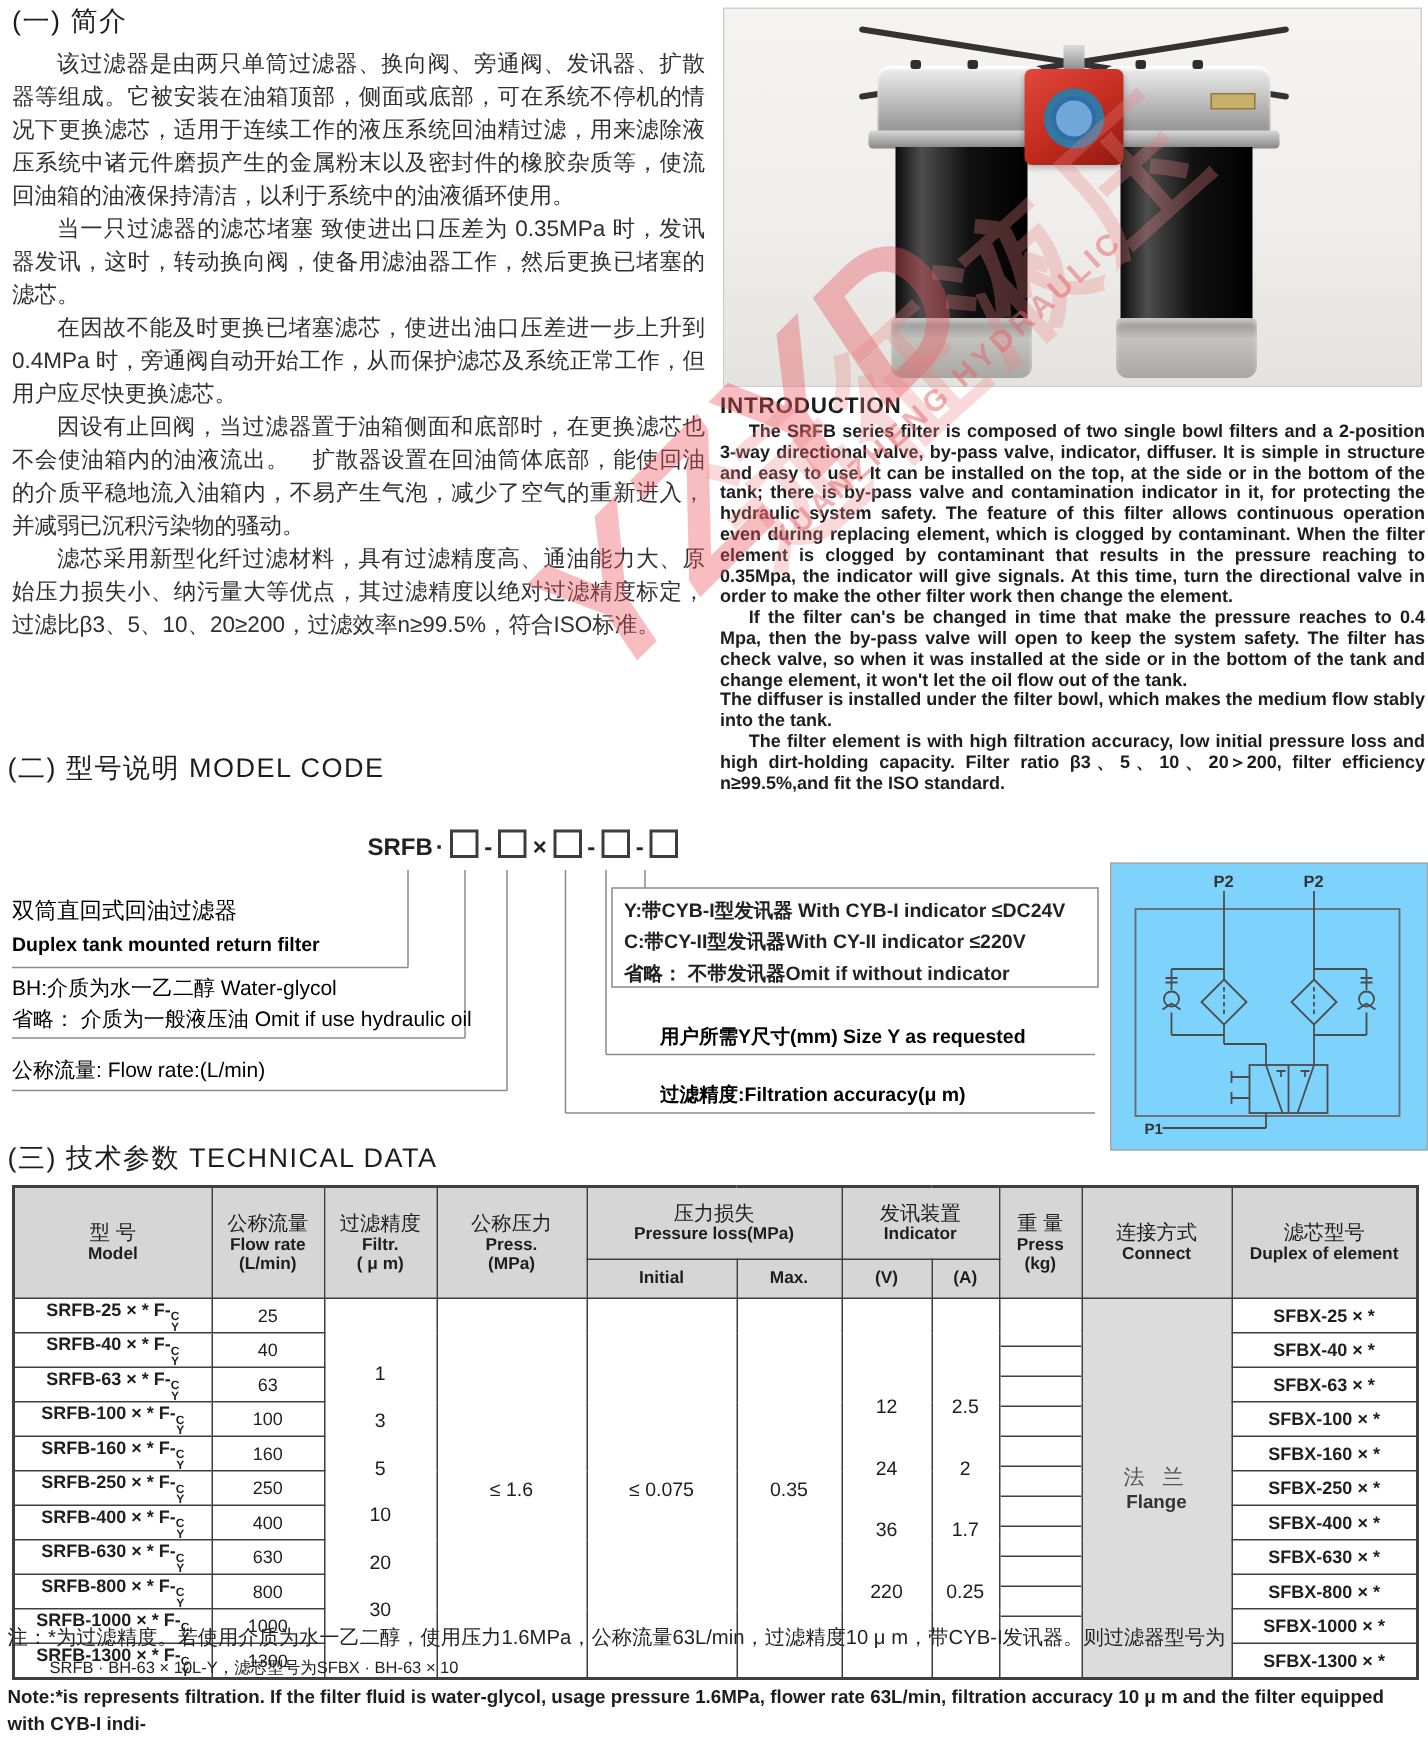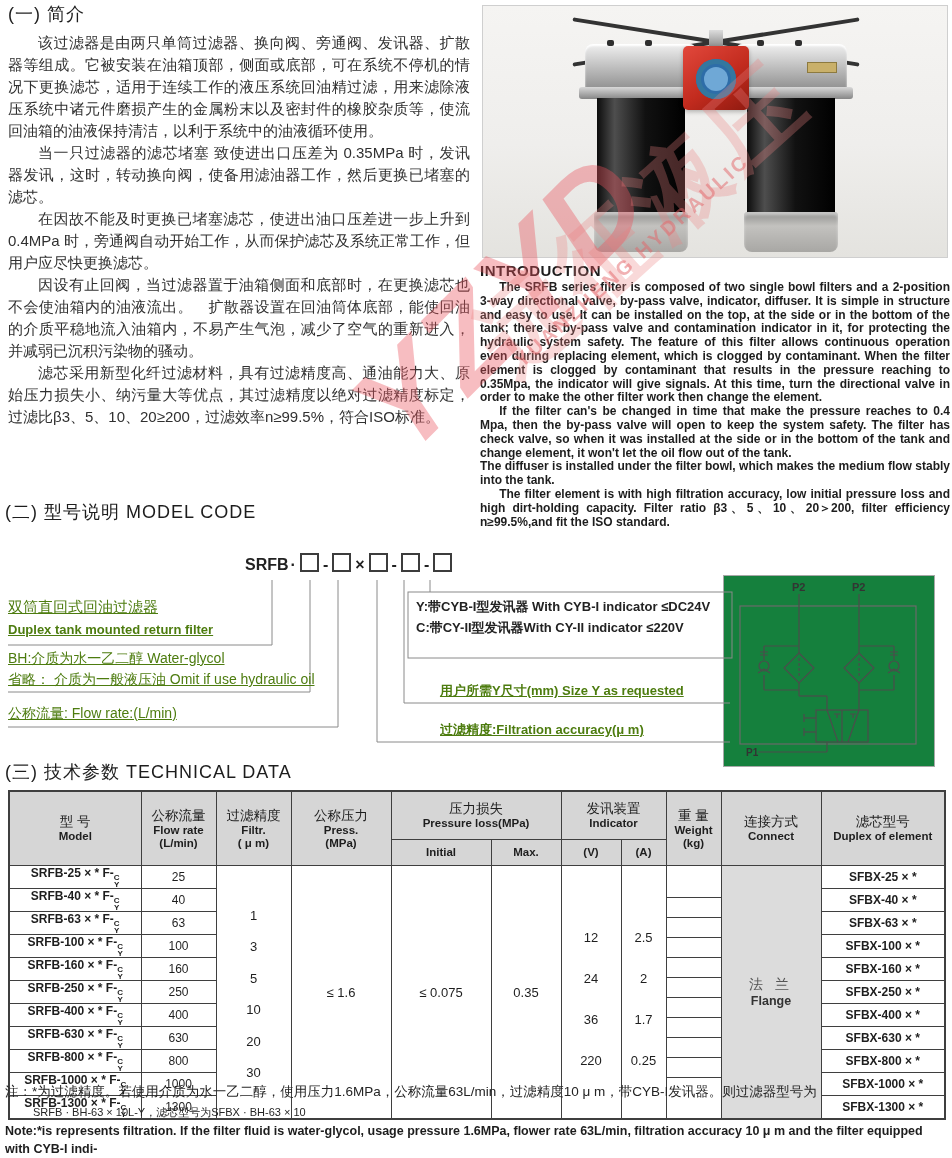--- a/index.html
+++ b/index.html
@@ -45,30 +45,30 @@
   .en-col{position:absolute;left:480px;top:262px;width:470px;}
   .en-head{font-size:15px;font-weight:bold;color:#1c1c1c;margin:0 0 2px 0;letter-spacing:.5px;}
   .en-col p{margin:0;font-size:12px;line-height:13.8px;font-weight:600;color:#1d1d1d;text-align:justify;}
   .en-col p.ind{text-indent:1.6em;}
 
   
   .mc-head{position:absolute;left:5px;top:500px;}
   .code-line{position:absolute;left:245px;top:553px;font-size:16px;font-weight:600;color:#222;white-space:nowrap;z-index:2;}
   .code-line .sep{margin:0 2px;}
   .cbox{display:inline-block;width:15px;height:15px;border:2px solid #3c3c3c;vertical-align:-2px;margin:0 2px;background:#fff;}
-  .mc-label{position:absolute;color:#4d7c0f;white-space:nowrap;z-index:2;text-decoration:underline;}
+  .mc-label{position:absolute;color:#000000;white-space:nowrap;z-index:2;}
   .mc-cn{font-size:15px;}
   .mc-en{font-size:13px;font-weight:bold;}
   .mc-mix{font-size:14px;}
   .mc-small{font-size:13px;font-weight:600;}
   .mc-svg{position:absolute;left:0;top:548px;z-index:1;}
   .ind-box-lines{position:absolute;left:416px;top:596px;font-size:13px;font-weight:600;line-height:21px;z-index:2;}
 
   
-  .schem{position:absolute;left:723px;top:575px;width:210px;height:190px;background:#15803d;border:1px solid #a8a8a8;}
+  .schem{position:absolute;left:740px;top:575px;width:210px;height:190px;background:#7dd3fc;border:1px solid #a8a8a8;}
 
   
   .tt-head{position:absolute;left:5px;top:760px;}
   table.tt{position:absolute;left:8px;top:790px;border-collapse:collapse;table-layout:fixed;width:936px;
            font-size:12px;color:#1e1e1e;background:#fff;}
   table.tt th,table.tt td{border:1px solid #3f3f3f;padding:0;text-align:center;vertical-align:middle;overflow:hidden;}
   table.tt{border:2px solid #3f3f3f;}
   table.tt th{background:#d6d6d6;font-weight:normal;}
   .h-cn{font-size:13.5px;display:block;line-height:16px;}
   .h-en{font-size:11.5px;font-weight:bold;display:block;line-height:13px;}
@@ -177,20 +177,21 @@
 
   <div class="mc-label mc-cn" style="left:8px;top:598px;">双筒直回式回油过滤器</div>
   <div class="mc-label mc-en" style="left:8px;top:622px;">Duplex tank mounted return filter</div>
   <div class="mc-label mc-mix" style="left:8px;top:650px;">BH:介质为水一乙二醇   Water-glycol</div>
   <div class="mc-label mc-mix" style="left:8px;top:671px;">省略： 介质为一般液压油 Omit  if use hydraulic oil</div>
   <div class="mc-label mc-mix" style="left:8px;top:705px;">公称流量: Flow rate:(L/min)</div>
 
   <div class="ind-box-lines">
     <div>Y:带CYB-I型发讯器 With CYB-I indicator ≤DC24V</div>
     <div>C:带CY-II型发讯器With CY-II indicator ≤220V</div>
+    <div>省略： 不带发讯器Omit if without indicator</div>
   </div>
   <div class="mc-label mc-small" style="left:440px;top:682px;">用户所需Y尺寸(mm)  Size Y as requested</div>
   <div class="mc-label mc-small" style="left:440px;top:721px;">过滤精度:Filtration accuracy(μ m)</div>
 
   <div class="schem">
     <svg width="208" height="188">
       <g stroke="#4c4c4c" stroke-width="1.2" fill="none">
         <text x="68" y="15" font-size="11" font-weight="bold" fill="#333" stroke="none">P2</text>
         <text x="128" y="15" font-size="11" font-weight="bold" fill="#333" stroke="none">P2</text>
         <rect x="16" y="30" width="176" height="138" stroke="#6a6a6a"></rect>
@@ -285,21 +286,21 @@
       <th colspan="2">
         <span class="h-cn">压力损失</span>
             <span class="h-en">Pressure loss(MPa)</span>
           </th>
       <th colspan="2">
         <span class="h-cn">发讯装置</span>
             <span class="h-en">Indicator</span>
           </th>
       <th rowspan="2">
         <span class="h-cn">重 量</span>
-            <span class="h-en">Weight</span>
+            <span class="h-en">Press</span>
             <span class="h-en">(kg)</span>
           </th>
       <th rowspan="2">
         <span class="h-cn">连接方式</span>
             <span class="h-en">Connect</span>
           </th>
       <th rowspan="2">
         <span class="h-cn">滤芯型号</span>
             <span class="h-en">Duplex of element</span>
           </th>

